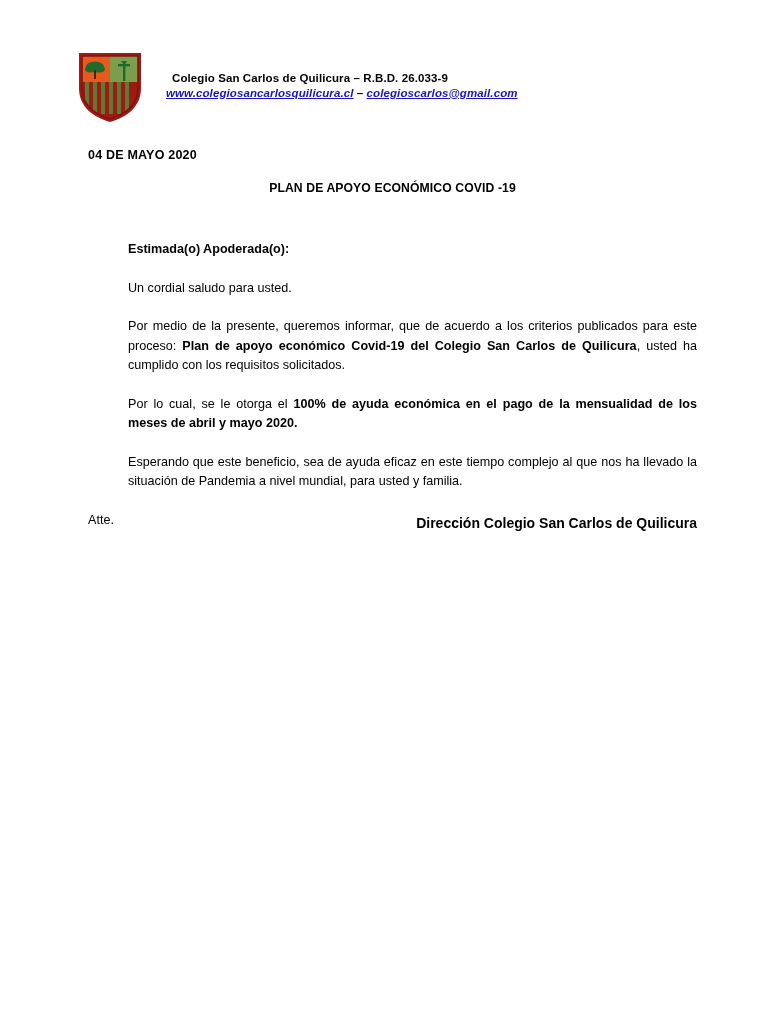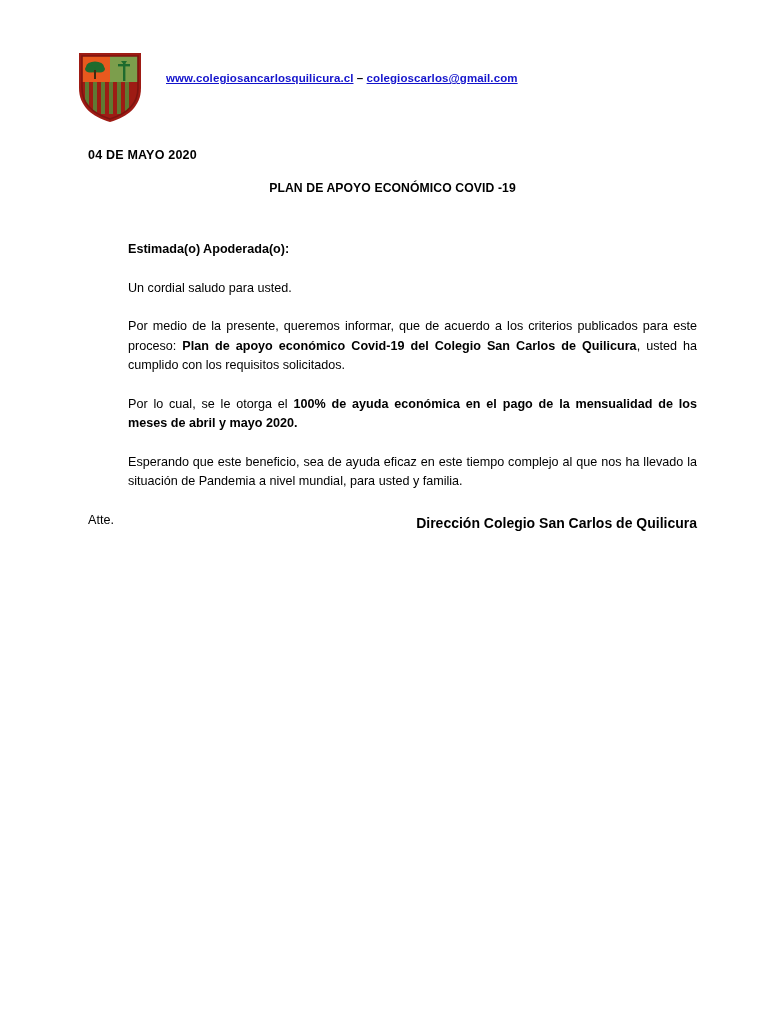--- a/index.html
+++ b/index.html
@@ -46,20 +46,21 @@
     letter-spacing: 0.1px;
     white-space: nowrap;
   }
   .letterhead-text .line1 {
     padding-left: 6px;
   }
   .link {
     color: #1414cc;
     text-decoration: underline;
     font-weight: bold;
+    font-style: italic;
   }
   .dash-sep {
     color: #000000;
     text-decoration: none;
     font-weight: bold;
   }
 
   
   .date-line {
     position: absolute;
@@ -157,20 +158,21 @@
 
         <rect x="45" y="9" width="2.4" height="20" fill="#1E6B2E"></rect>
         <rect x="40" y="12" width="12" height="2.4" fill="#1E6B2E"></rect>
         <path d="M43 9 L49 9 L46.2 13 Z" fill="#1E6B2E"></path>
       </g>
 
       <path d="M4 4 H60 V36 C60 52 48 62 32 67 C16 62 4 52 4 36 Z" fill="none" stroke="#7D1410" stroke-width="1.6"></path>
     </svg>
 
     <div class="letterhead-text">
+      <div class="line1">Colegio  San Carlos de Quilicura – R.B.D. 26.033-9</div>
       <div><span class="link">www.colegiosancarlosquilicura.cl</span><span class="dash-sep"> – </span><span class="link">colegioscarlos@gmail.com</span></div>
     </div>
   </div>
 
   <div class="date-line">04 DE MAYO 2020</div>
 
   <div class="title-block">
     <div>PLAN DE APOYO ECONÓMICO COVID -19</div>
   </div>
 

